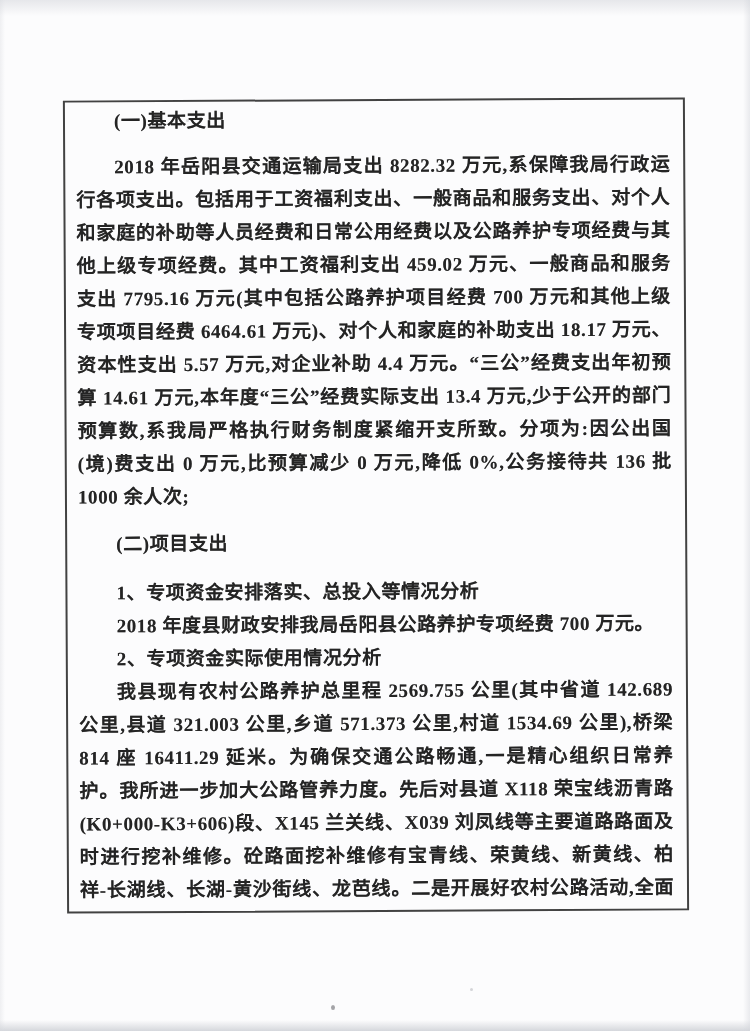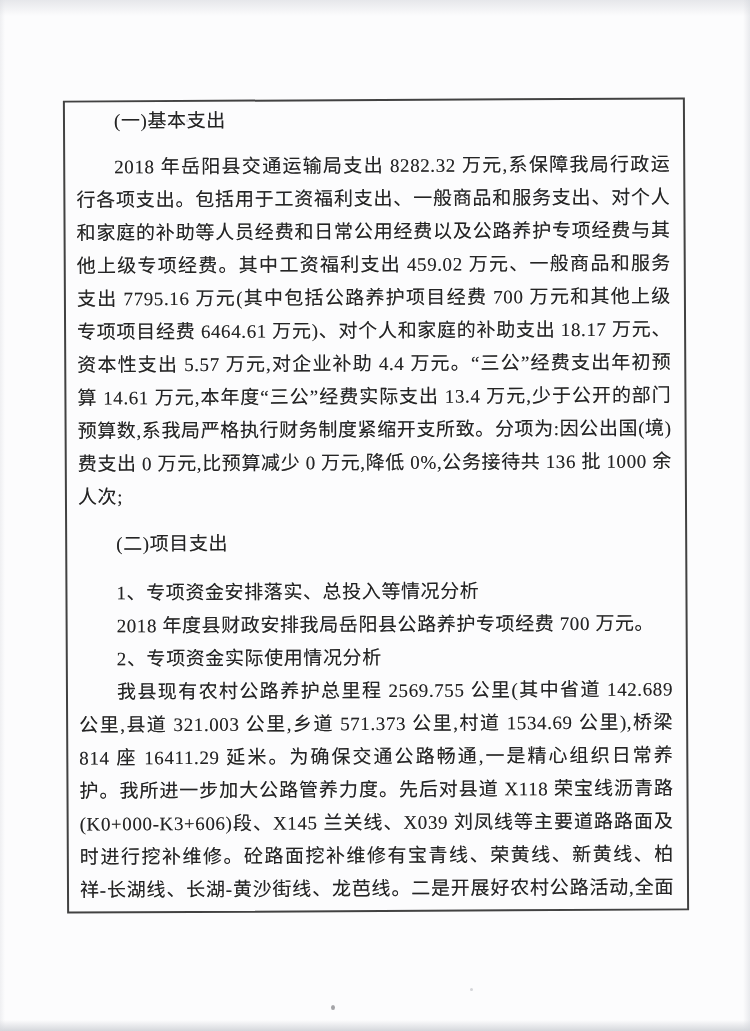--- a/index.html
+++ b/index.html
@@ -11,20 +11,21 @@
     height: 1031px;
     overflow: hidden;
     position: relative;
     background: #f3f3f5;
     font-family: "Liberation Serif", "DejaVu Serif", serif;
   }
   .page {
     position: absolute;
     inset: 0;
     background: #fcfcfd;
+    font-weight: bold;
   }
   
   .edge-top {
     position: absolute; top: 0; left: 0; right: 0; height: 16px;
     background: linear-gradient(180deg, rgba(208,210,216,0.50), rgba(208,210,216,0));
     pointer-events: none;
   }
   .edge-bottom {
     position: absolute; bottom: 0; left: 0; right: 0; height: 11px;
     background: linear-gradient(0deg, rgba(192,195,202,0.65), rgba(192,195,202,0));

